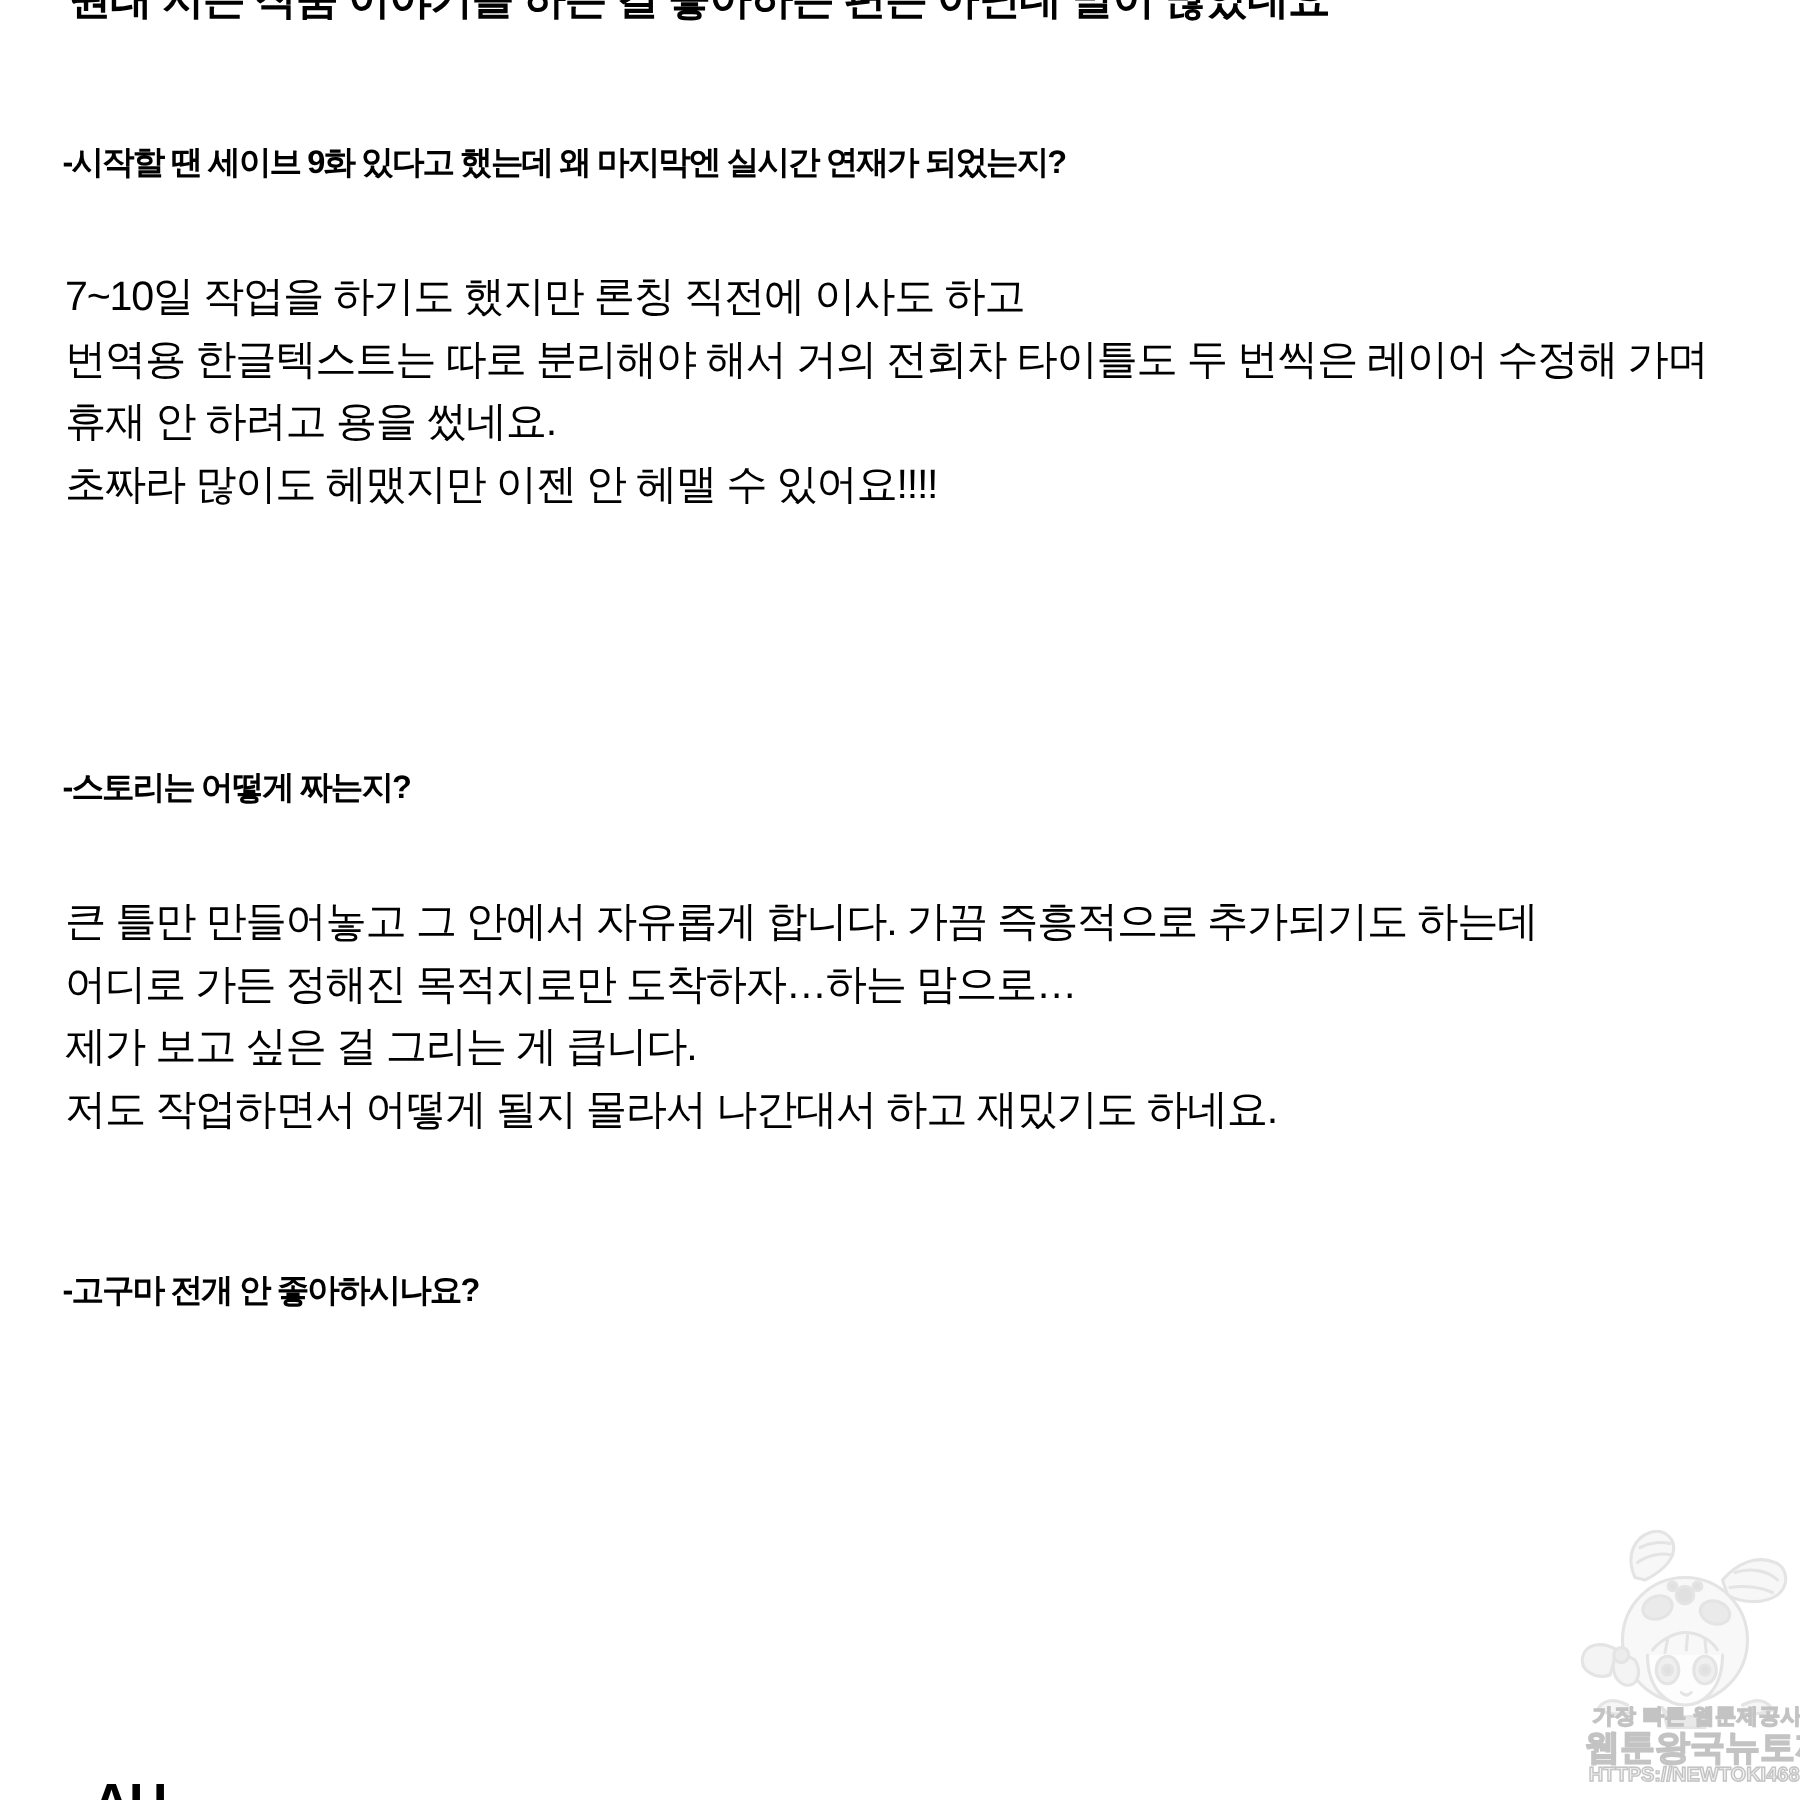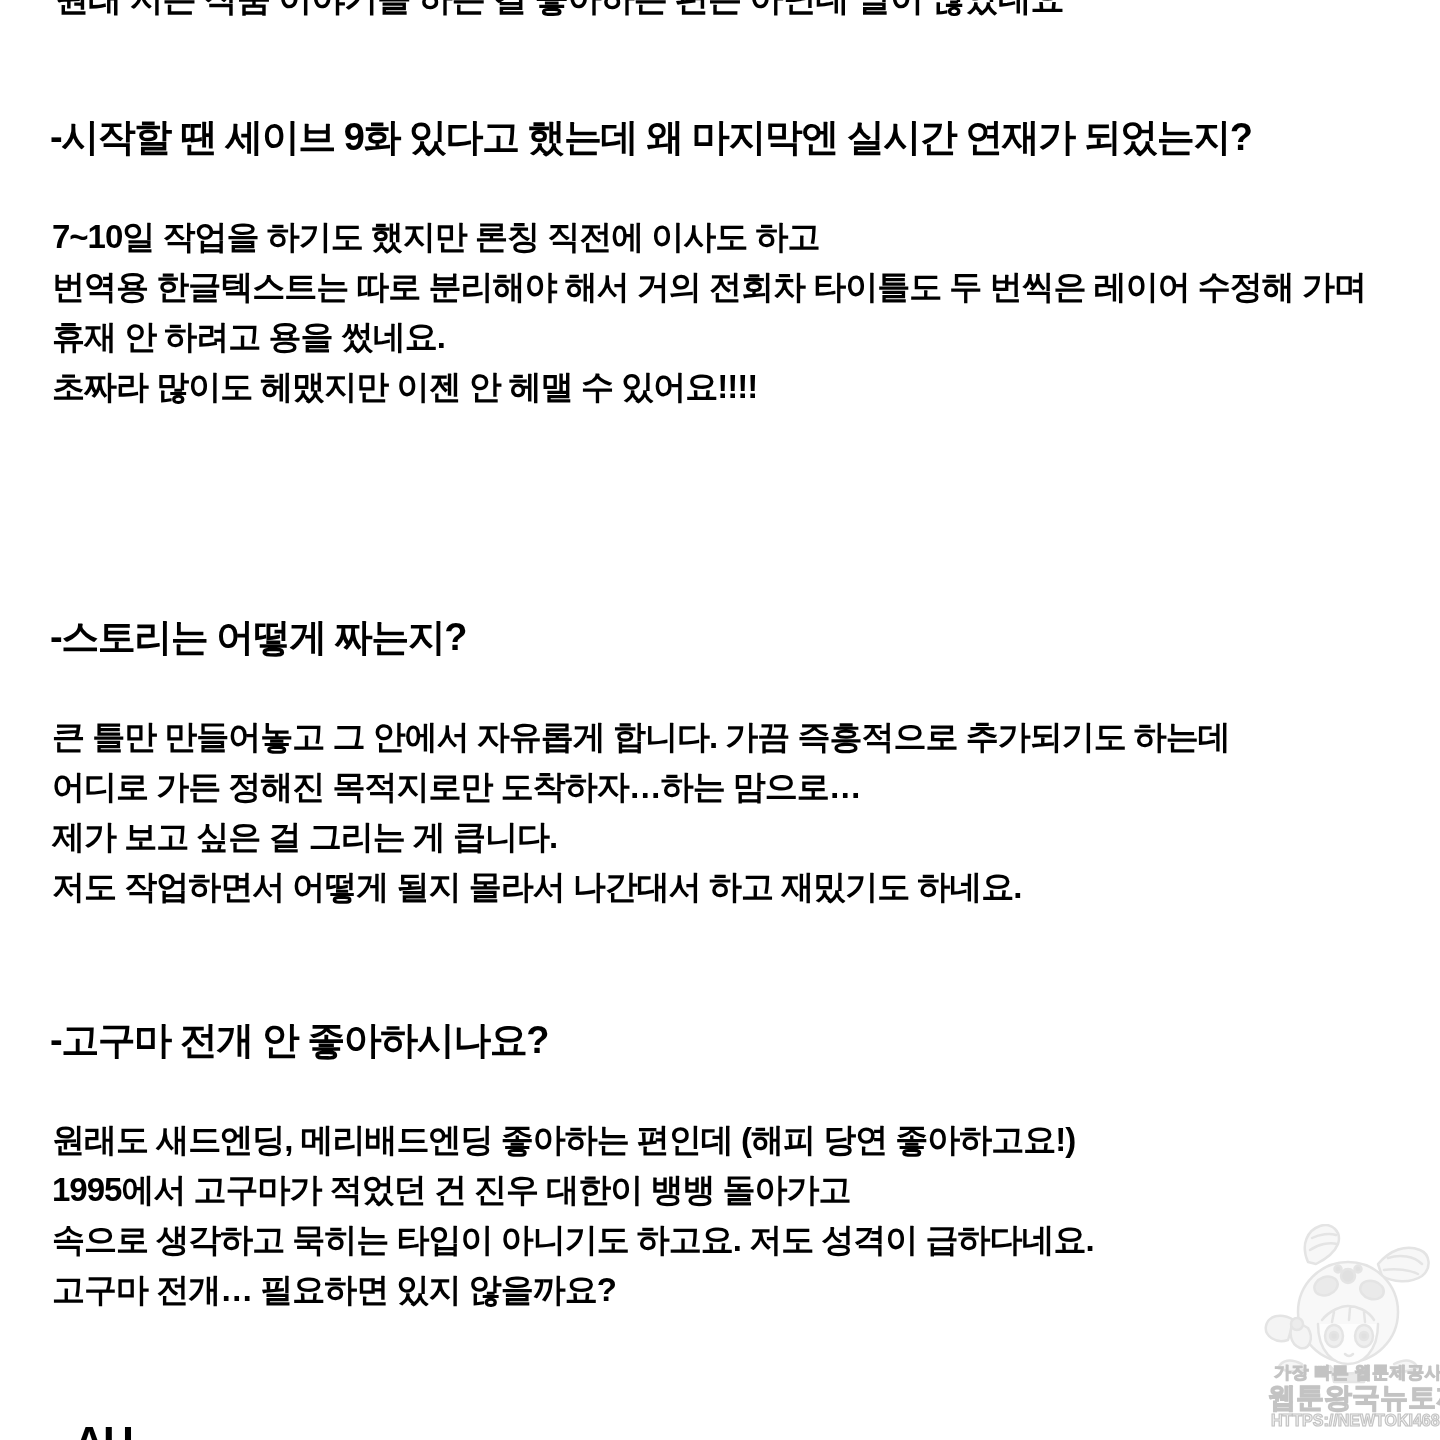--- a/index.html
+++ b/index.html
@@ -30,31 +30,31 @@
   .bottom-clip {
     left: 74px;
     top: 1418px;
     font-size: 42px;
     font-weight: 800;
   }
   .q-heading {
     position: absolute;
     left: 50px;
     margin: 0;
-    font-size: 38px;
+    font-size: 26px;
     font-weight: 800;
     letter-spacing: -1.5px;
     white-space: nowrap;
     color: #000000;
   }
   .para {
     position: absolute;
     left: 52px;
     font-size: 33px;
-    font-weight: 700;
+    font-weight: 400;
     letter-spacing: -1px;
     line-height: 50px;
     white-space: nowrap;
     color: #000000;
   }
   .para .line { height: 50px; }
 
   
   .watermark {
     position: absolute;
@@ -112,26 +112,20 @@
 
   <h2 class="q-heading" style="top:612px">-스토리는 어떻게 짜는지?</h2>
   <div class="para" style="top:712px">
     <div class="line">큰 틀만 만들어놓고 그 안에서 자유롭게 합니다. 가끔 즉흥적으로 추가되기도 하는데</div>
     <div class="line">어디로 가든 정해진 목적지로만 도착하자…하는 맘으로…</div>
     <div class="line">제가 보고 싶은 걸 그리는 게 큽니다.</div>
     <div class="line">저도 작업하면서 어떻게 될지 몰라서 나간대서 하고 재밌기도 하네요.</div>
   </div>
 
   <h2 class="q-heading" style="top:1015px">-고구마 전개 안 좋아하시나요?</h2>
-  <div class="para" style="top:1115px">
-    <div class="line">원래도 새드엔딩, 메리배드엔딩 좋아하는 편인데 (해피 당연 좋아하고요!)</div>
-    <div class="line">1995에서 고구마가 적었던 건 진우 대한이 뱅뱅 돌아가고</div>
-    <div class="line">속으로 생각하고 묵히는 타입이 아니기도 하고요. 저도 성격이 급하다네요.</div>
-    <div class="line">고구마 전개… 필요하면 있지 않을까요?</div>
-  </div>
 
   <div class="clip-line bottom-clip">AU</div>
 
   <div class="watermark">
     <svg class="wm-mascot" width="178" height="160" viewBox="0 0 178 160">
       <g fill="none" stroke="#e4e4e4" stroke-width="2.5" stroke-linejoin="round" stroke-linecap="round">
 
         <path d="M48 38 C40 20 48 6 60 2 C72 -2 82 8 78 20 C74 30 64 36 56 40 Z" fill="#f7f7f7"></path>
         <path d="M50 26 C58 20 70 18 77 20 M52 14 C60 10 70 9 76 11"></path>
 

